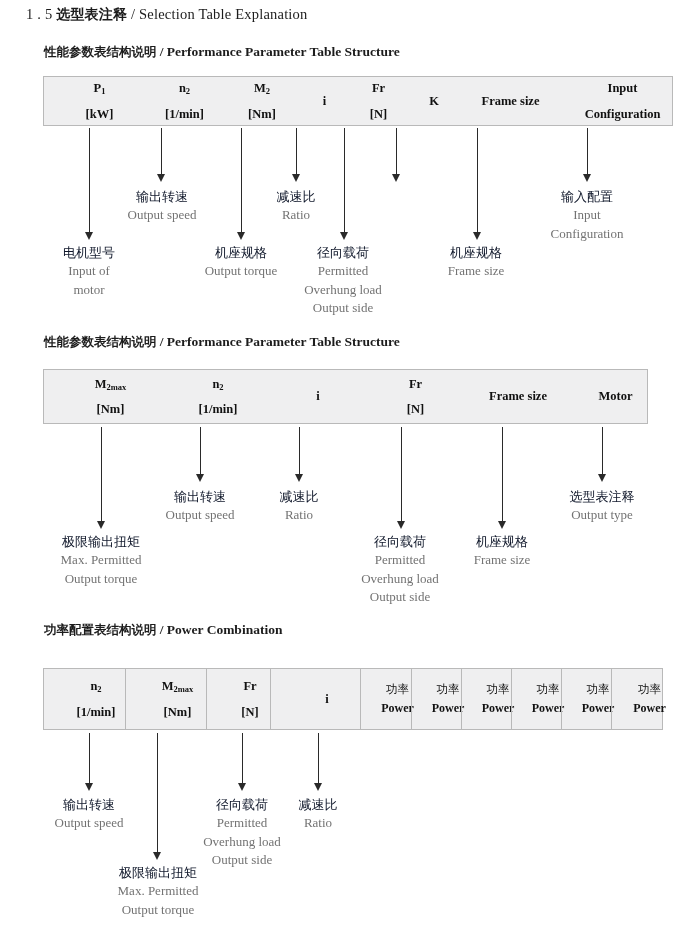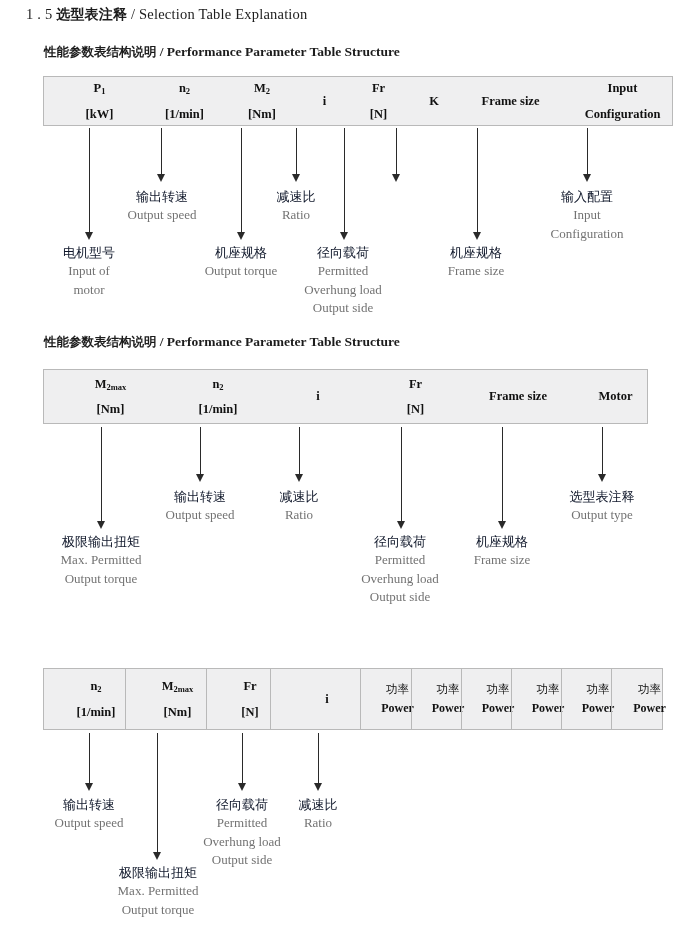--- a/index.html
+++ b/index.html
@@ -241,20 +241,25 @@
   </div>
   <div class="lbl" style="left:484px;top:533px;transform:translateX(-50%);">
     <span class="cn">机座规格</span>
     <span class="en">Frame size</span>
   </div>
   <div class="lbl" style="left:584px;top:488px;transform:translateX(-50%);">
     <span class="cn">选型表注释</span>
     <span class="en">Output type</span>
   </div>
 
+  <div class="h-sub" style="left:26px;top:622px;">
+    <span class="cn">功率配置表结构说明</span>
+    <span class="en">/</span>
+    <span class="en">Power Combination</span>
+  </div>
 
   <div class="tbl divided" id="t3" style="left:25px;top:668px;width:620px;height:62px;">
       <div class="cell" style="width: 81px; flex: 0 0 auto;">
         <div class="l1">n<sub>2</sub></div>
         <div class="l2" style="margin-top: 7px;">[1/min]</div>
       </div>
       <div class="cell" style="width: 81px; flex: 0 0 auto;">
         <div class="l1">M<sub>2max</sub></div>
         <div class="l2" style="margin-top: 7px;">[Nm]</div>
       </div>

